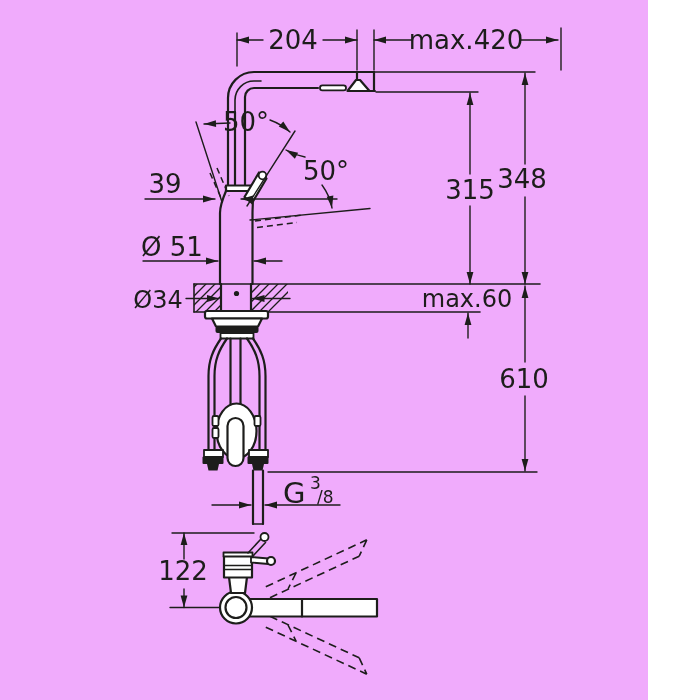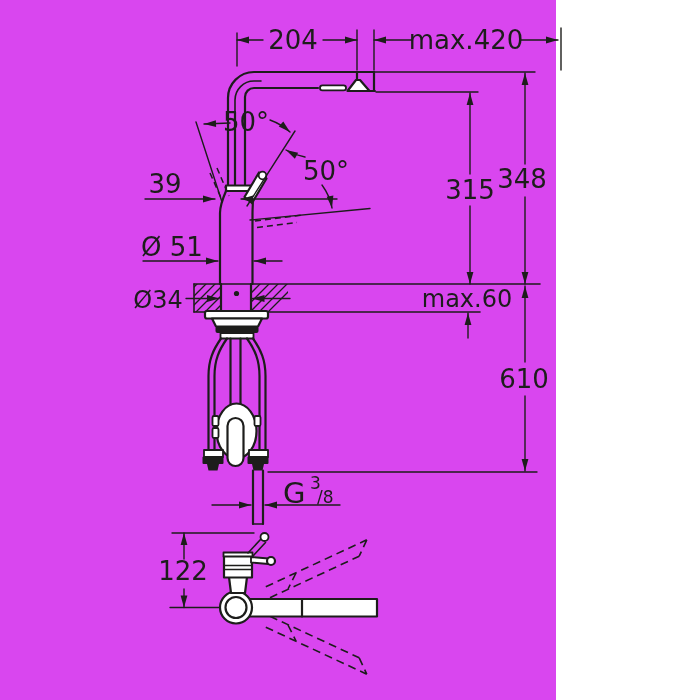--- a/index.html
+++ b/index.html
@@ -1,16 +1,16 @@
 <!DOCTYPE html>
 <html><head>
 <meta charset="utf-8">
 <style>
   html,body{margin:0;padding:0;background:#ffffff;}
-  .stage{width:556px;height:700px;position:relative;background:#d946ef;font-family:"DejaVu Sans",sans-serif;}
+  .stage{width:648px;height:700px;position:relative;background:#f0abfc;font-family:"DejaVu Sans",sans-serif;}
   svg{display:block;}
   .obj{stroke:#1d1d1b;stroke-width:2.2;fill:none;stroke-linecap:round;stroke-linejoin:round;}
   .objf{stroke:#1d1d1b;stroke-width:2.2;fill:#ffffff;stroke-linejoin:round;}
   .objf18{stroke:#1d1d1b;stroke-width:1.8;fill:#ffffff;stroke-linejoin:round;}
   .med{stroke:#1d1d1b;stroke-width:1.6;fill:none;stroke-linecap:round;}
   .thin{stroke:#1d1d1b;stroke-width:1.4;fill:none;stroke-linecap:round;}
   .hatch{stroke:#1d1d1b;stroke-width:1.3;fill:none;}
   .dash{stroke:#1d1d1b;stroke-width:1.6;fill:none;stroke-dasharray:8,5;stroke-linecap:butt;}
   .dash2{stroke:#1d1d1b;stroke-width:1.5;fill:none;stroke-dasharray:6,4;stroke-linecap:butt;}
   .blk{fill:#1d1d1b;stroke:none;}

